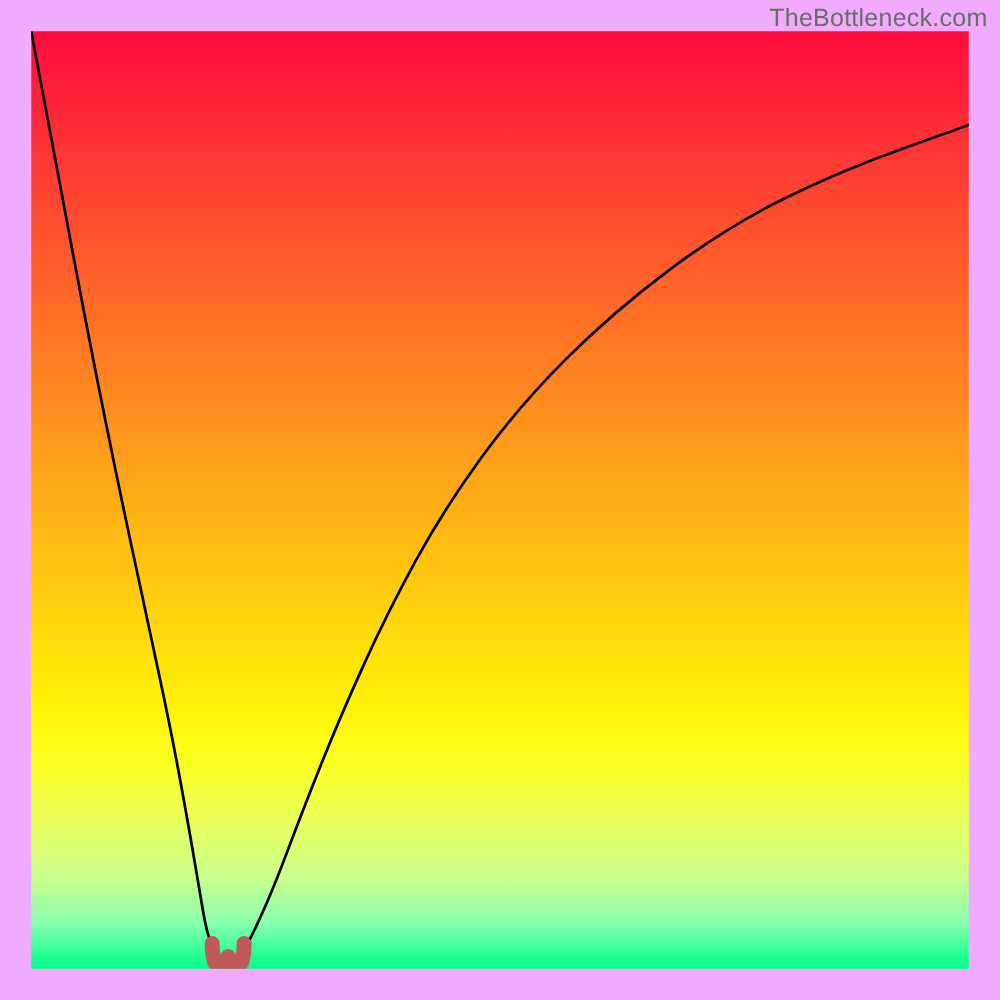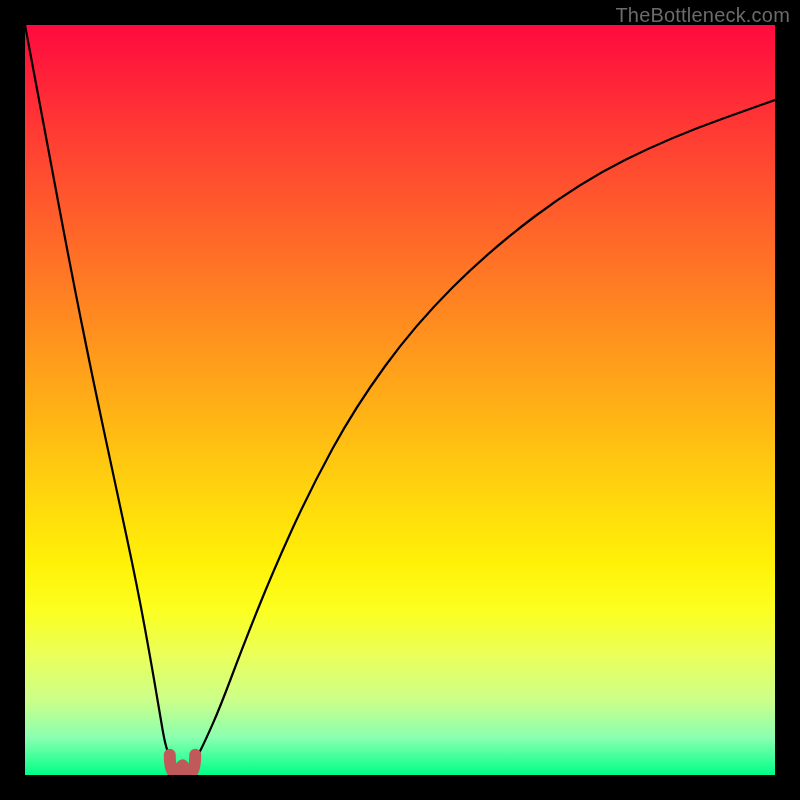--- a/index.html
+++ b/index.html
@@ -7,21 +7,21 @@
     padding: 0;
     width: 800px;
     height: 800px;
     overflow: hidden;
     font-family: Arial, Helvetica, sans-serif;
   }
   .frame {
     position: relative;
     width: 800px;
     height: 800px;
-    background: #000000;
+    background: #f0abfc;
   }
   .plot-area {
     position: absolute;
     left: 25px;
     top: 25px;
     width: 750px;
     height: 750px;
     background: linear-gradient(to bottom,
       #ff0b3e 0%,
       #ff1e3a 6%,

